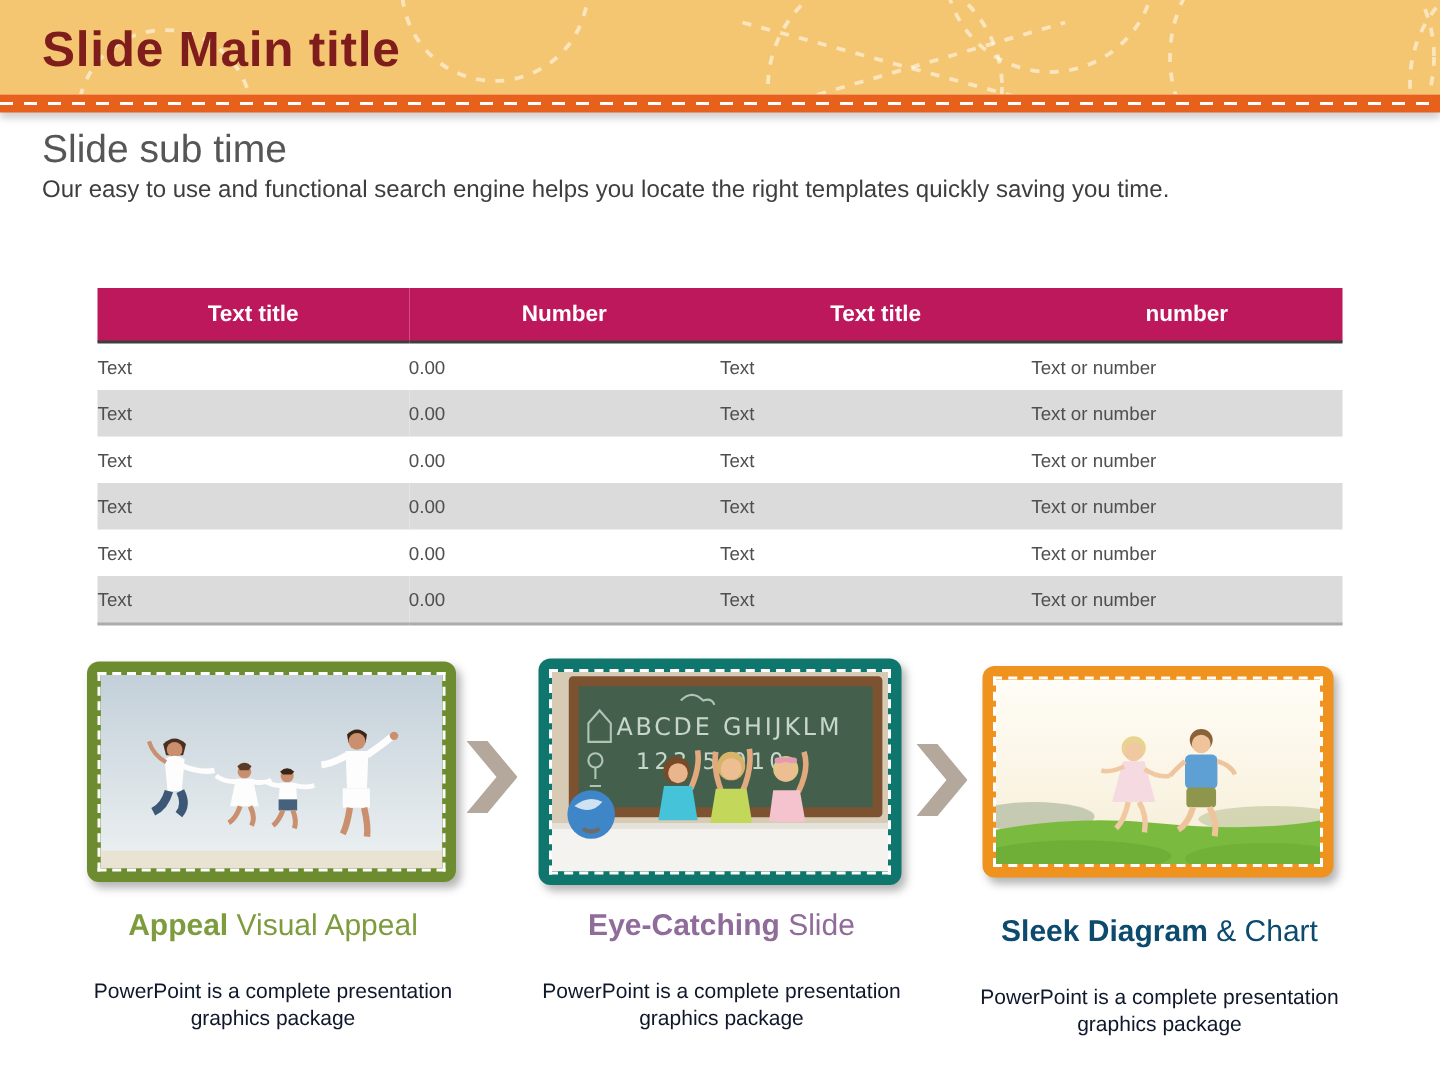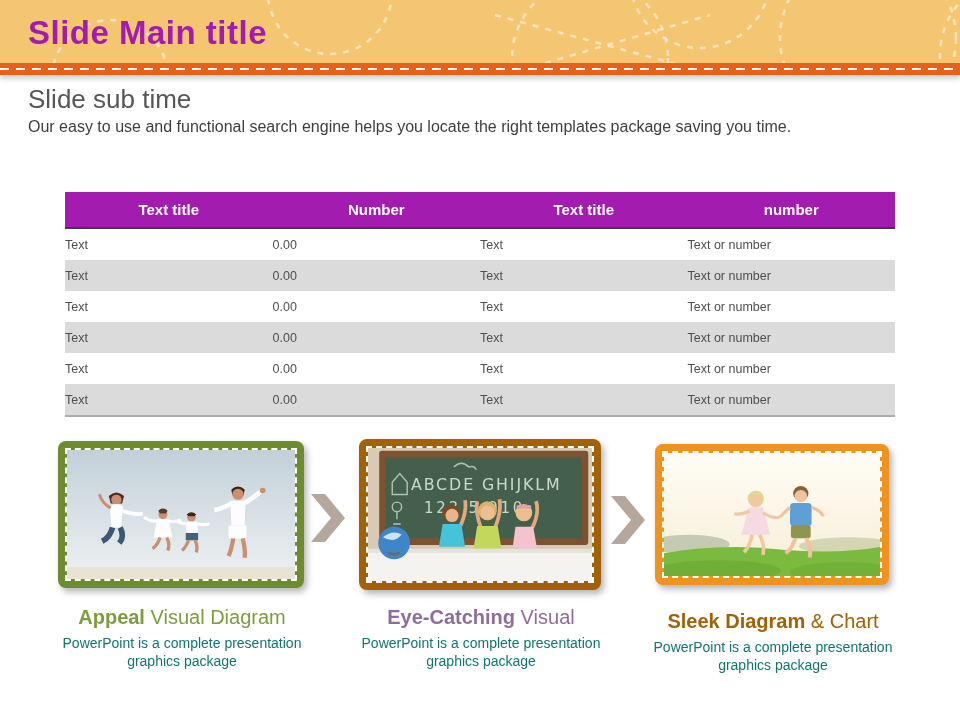--- a/index.html
+++ b/index.html
@@ -3,44 +3,44 @@
 <meta charset="utf-8">
 <style>
   html,body{margin:0;padding:0;background:#888;}
   .slide{
     position:relative;width:960px;height:720px;background:#ffffff;
     font-family:"Liberation Sans",sans-serif;overflow:hidden;margin:0 auto;
   }
   
   .top-band{position:absolute;left:0;top:0;width:960px;height:63px;background:#F5C672;overflow:hidden;}
   .top-band svg{position:absolute;left:0;top:0;}
-  .main-title{position:absolute;left:28px;top:14px;font-size:33px;font-weight:bold;color:#a21caf;letter-spacing:0.5px;}
+  .main-title{position:absolute;left:28px;top:14px;font-size:33px;font-weight:bold;color:#7f1d1d;letter-spacing:0.5px;}
   .accent-bar{position:absolute;left:0;top:63px;width:960px;height:12px;background:#E8611C;box-shadow:0 4px 5px rgba(0,0,0,0.18);}
   .accent-bar::after{content:"";position:absolute;left:0;right:0;top:5px;height:2px;
     background:repeating-linear-gradient(90deg,#fff 0,#fff 9px,transparent 9px,transparent 16px);}
   
   .sub-title{position:absolute;left:28px;top:84px;font-size:26px;font-weight:normal;color:#565656;}
   .intro-text{position:absolute;left:28px;top:118px;font-size:16px;color:#3E3E3E;width:880px;}
   
   .data-table{position:absolute;left:65px;top:192px;width:830px;border-collapse:collapse;border-bottom:2px solid #ACACAC;}
-  .data-table th{background:#a21caf;color:#fff;font-size:15px;font-weight:bold;height:33px;
+  .data-table th{background:#be185d;color:#fff;font-size:15px;font-weight:bold;height:33px;
     border-bottom:2px solid #3E3E3E;width:25%;text-align:center;}
   .data-table td{height:31px;text-align:left;font-size:12.5px;color:#4F4F4F;padding:0;}
   .data-table tr.alt{background:#DBDBDB;}
   
   .photo-card{position:absolute;border-radius:8px;padding:7px;box-sizing:border-box;
     box-shadow:3px 4px 6px rgba(90,90,90,0.45);}
   .photo-wrap{position:relative;width:100%;height:100%;border:2px dashed #fff;box-sizing:border-box;overflow:hidden;}
   .photo{position:absolute;left:0;top:0;width:100%;height:100%;display:block;}
   .arrow{position:absolute;width:34px;height:48px;}
   .arrow polygon{fill:#B3A89B;}
   .caption{position:absolute;text-align:center;}
   .cap-title{font-size:20px;}
   .cap-title .bold{font-weight:bold;}
-  .cap-desc{font-size:14px;color:#0f766e;line-height:1.3;margin-top:5px;}
+  .cap-desc{font-size:14px;color:#0f172a;line-height:1.3;margin-top:22px;}
   .chalk{font-family:"DejaVu Sans",sans-serif;}
 </style>
 </head>
 <body>
 
 <div class="slide">
 
   <div class="top-band">
     <svg width="960" height="63" viewBox="0 0 960 63">
       <g fill="none" stroke="rgba(255,255,255,0.55)" stroke-width="2.5" stroke-dasharray="6 7">
@@ -52,21 +52,21 @@
         <circle cx="1020" cy="55" r="80"></circle>
         <path d="M470,85 L710,15"></path>
         <path d="M495,15 L790,95"></path>
       </g>
     </svg>
     <div class="main-title">Slide Main title</div>
   </div>
   <div class="accent-bar"></div>
 
   <div class="sub-title">Slide sub time</div>
-  <div class="intro-text">Our easy to use and functional search engine helps you locate the right templates package saving you time.</div>
+  <div class="intro-text">Our easy to use and functional search engine helps you locate the right templates quickly saving you time.</div>
 
   <table class="data-table">
     <thead>
       <tr>
           <th>Text title</th>
           <th>Number</th>
           <th>Text title</th>
           <th>number</th>
         </tr>
     </thead>
@@ -165,21 +165,21 @@
           <path d="M185,96 q3,13 2,21" stroke="#C98F6E" stroke-width="4.5" fill="none"></path>
         </g>
       </svg>
     </div>
   </div>
 
   <svg class="arrow" style="left:311px;top:494px;" viewBox="0 0 34 48">
     <polygon points="0,0 14,0 34,24 14,48 0,48 20,24"></polygon>
   </svg>
 
-  <div class="photo-card" style="left: 359px; top: 439px; width: 242px; height: 151px; background: #a16207;">
+  <div class="photo-card" style="left: 359px; top: 439px; width: 242px; height: 151px; background: #0f766e;">
     <div class="photo-wrap">
       <svg class="photo" viewBox="0 0 240 140" preserveAspectRatio="none">
         <rect width="240" height="140" fill="#D8CBB6"></rect>
         <rect x="12" y="3" width="224" height="99" rx="3" fill="#7D5230"></rect>
         <rect x="19" y="10" width="210" height="85" fill="#44604D"></rect>
         <g class="chalk" fill="#D7E4D8" opacity="0.9">
           <text x="46" y="44" font-size="17" letter-spacing="2">ABCDE GHIJKLM</text>
           <text x="60" y="68" font-size="16" letter-spacing="3">123 5 910</text>
         </g>
         <g stroke="#CDDCCF" stroke-width="1.5" fill="none" opacity="0.8">
@@ -259,25 +259,25 @@
           <path d="M164,62 q10,3 13,10" stroke="#EFC39B" stroke-width="3.5" fill="none"></path>
           <rect x="141" y="82" width="22" height="15" rx="3" fill="#8E954D"></rect>
           <path d="M146,97 q-4,13 -11,17" stroke="#EFC39B" stroke-width="4.5" fill="none"></path>
           <path d="M158,97 q6,10 4,22" stroke="#EFC39B" stroke-width="4.5" fill="none"></path>
         </g>
       </svg>
     </div>
   </div>
 
   <div class="caption" style="left:38px;top:606px;width:288px;">
-    <div class="cap-title" style="color: rgb(126, 156, 62);"><span class="bold">Appeal</span><span> Visual Diagram</span></div>
+    <div class="cap-title" style="color: rgb(126, 156, 62);"><span class="bold">Appeal</span><span> Visual Appeal</span></div>
     <div class="cap-desc">PowerPoint is a complete presentation graphics package</div>
   </div>
   <div class="caption" style="left:336px;top:606px;width:290px;">
-    <div class="cap-title" style="color: rgb(143, 108, 154);"><span class="bold">Eye-Catching</span><span> Visual</span></div>
+    <div class="cap-title" style="color: rgb(143, 108, 154);"><span class="bold">Eye-Catching</span><span> Slide</span></div>
     <div class="cap-desc">PowerPoint is a complete presentation graphics package</div>
   </div>
   <div class="caption" style="left:628px;top:610px;width:290px;">
-    <div class="cap-title" style="color: #a16207;"><span class="bold">Sleek Diagram</span><span> &amp; Chart</span></div>
+    <div class="cap-title" style="color: #0c4a6e;"><span class="bold">Sleek Diagram</span><span> &amp; Chart</span></div>
     <div class="cap-desc">PowerPoint is a complete presentation graphics package</div>
   </div>
 
 </div>
 
 </body></html>

